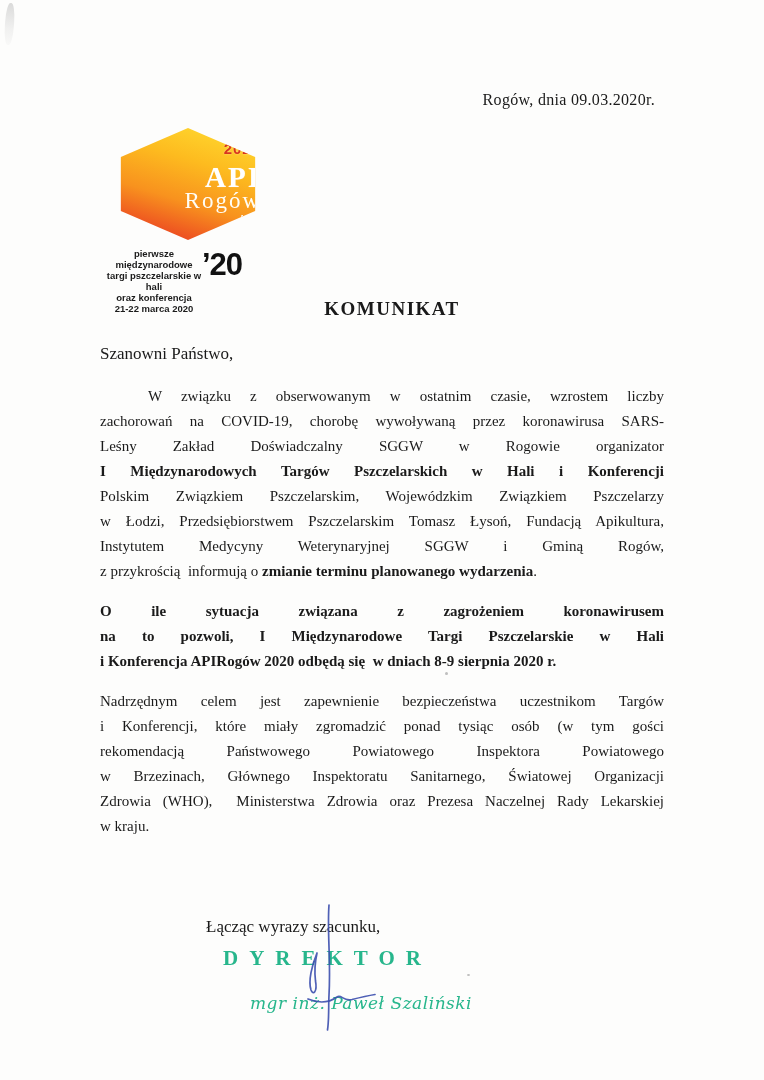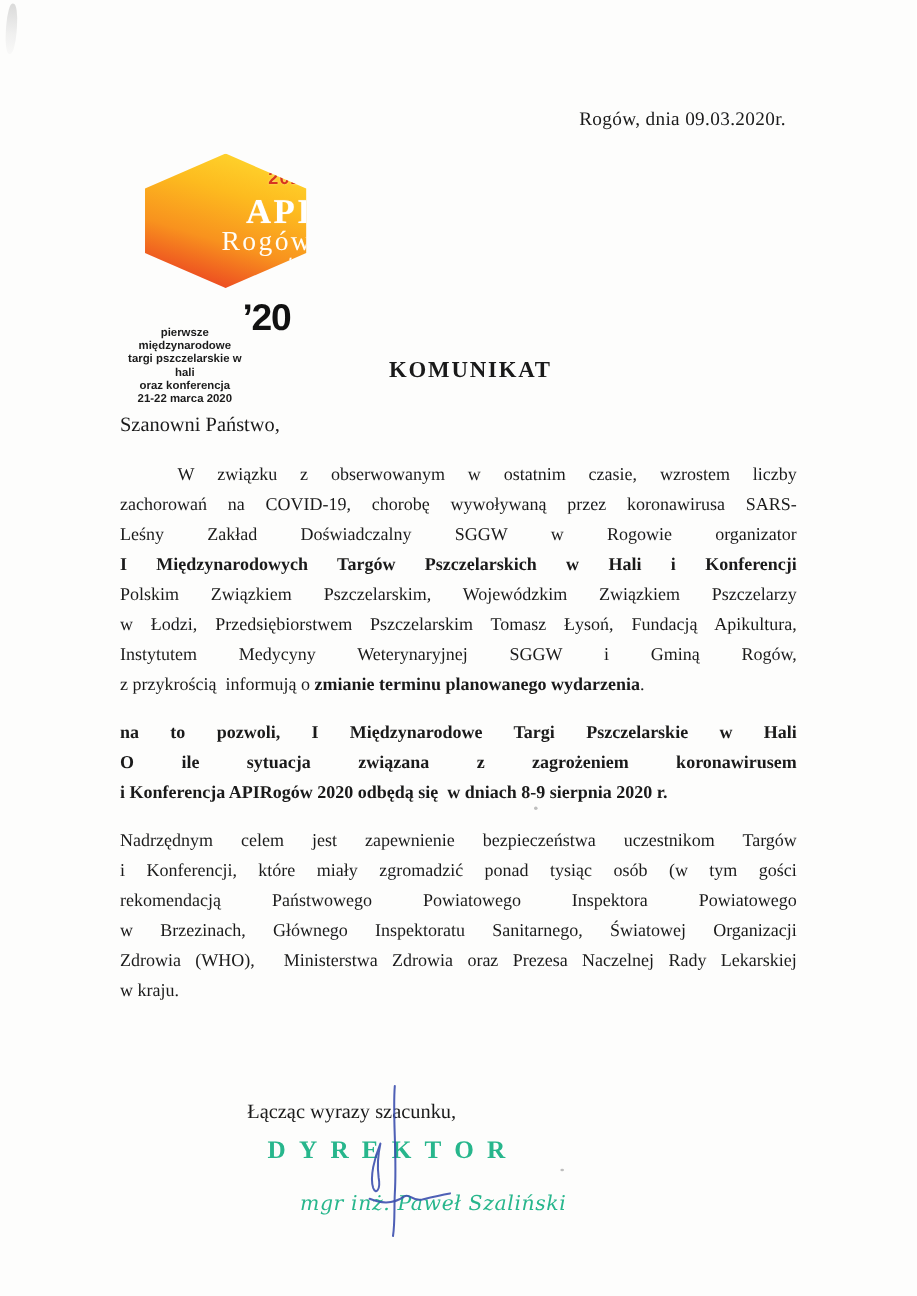--- a/index.html
+++ b/index.html
@@ -88,21 +88,20 @@
   .logo-caption {
     position: absolute;
     left: 0; top: 120px;
     width: 108px;
     text-align: center;
     font-family: "Liberation Sans", sans-serif;
     font-size: 9.5px;
     line-height: 11px;
     font-weight: 700;
     color: #1b1b1b;
-    margin-top: 24px;
   }
   .year-badge {
     position: absolute;
     left: 102px; top: 119px;
     font-family: "Liberation Sans", sans-serif;
     font-size: 31px;
     font-weight: 800;
     letter-spacing: -1px;
     color: #111;
   }
@@ -216,22 +215,22 @@
         <div class="line indent"><span>W związku z obserwowanym w ostatnim czasie, wzrostem liczby</span></div>
         <div class="line"><span>zachorowań na COVID-19, chorobę wywoływaną przez koronawirusa SARS-</span></div>
         <div class="line"><span>Leśny Zakład Doświadczalny SGGW w Rogowie organizator</span></div>
         <div class="line"><span class="b">I Międzynarodowych Targów Pszczelarskich w Hali i Konferencji</span></div>
         <div class="line"><span>Polskim Związkiem Pszczelarskim, Wojewódzkim Związkiem Pszczelarzy</span></div>
         <div class="line"><span>w Łodzi, Przedsiębiorstwem Pszczelarskim Tomasz Łysoń, Fundacją Apikultura,</span></div>
         <div class="line"><span>Instytutem Medycyny Weterynaryjnej SGGW i Gminą Rogów,</span></div>
         <div class="line last"><span>z przykrością  informują o </span><span class="b">zmianie terminu planowanego wydarzenia</span><span>.</span></div>
       </div>
       <div class="paragraph">
+        <div class="line"><span class="b">O ile sytuacja związana z zagrożeniem koronawirusem</span></div>
         <div class="line"><span class="b">na to pozwoli, I Międzynarodowe Targi Pszczelarskie w Hali</span></div>
-        <div class="line"><span class="b">O ile sytuacja związana z zagrożeniem koronawirusem</span></div>
         <div class="line last"><span class="b">i Konferencja APIRogów 2020 odbędą się  w dniach 8-9 sierpnia 2020 r.</span></div>
       </div>
       <div class="paragraph">
         <div class="line"><span>Nadrzędnym celem jest zapewnienie bezpieczeństwa uczestnikom Targów</span></div>
         <div class="line"><span>i Konferencji, które miały zgromadzić ponad tysiąc osób (w tym gości</span></div>
         <div class="line"><span>rekomendacją Państwowego Powiatowego Inspektora Powiatowego</span></div>
         <div class="line"><span>w Brzezinach, Głównego Inspektoratu Sanitarnego, Światowej Organizacji</span></div>
         <div class="line"><span>Zdrowia (WHO),  Ministerstwa Zdrowia oraz Prezesa Naczelnej Rady Lekarskiej</span></div>
         <div class="line last"><span>w kraju.</span></div>
       </div>

